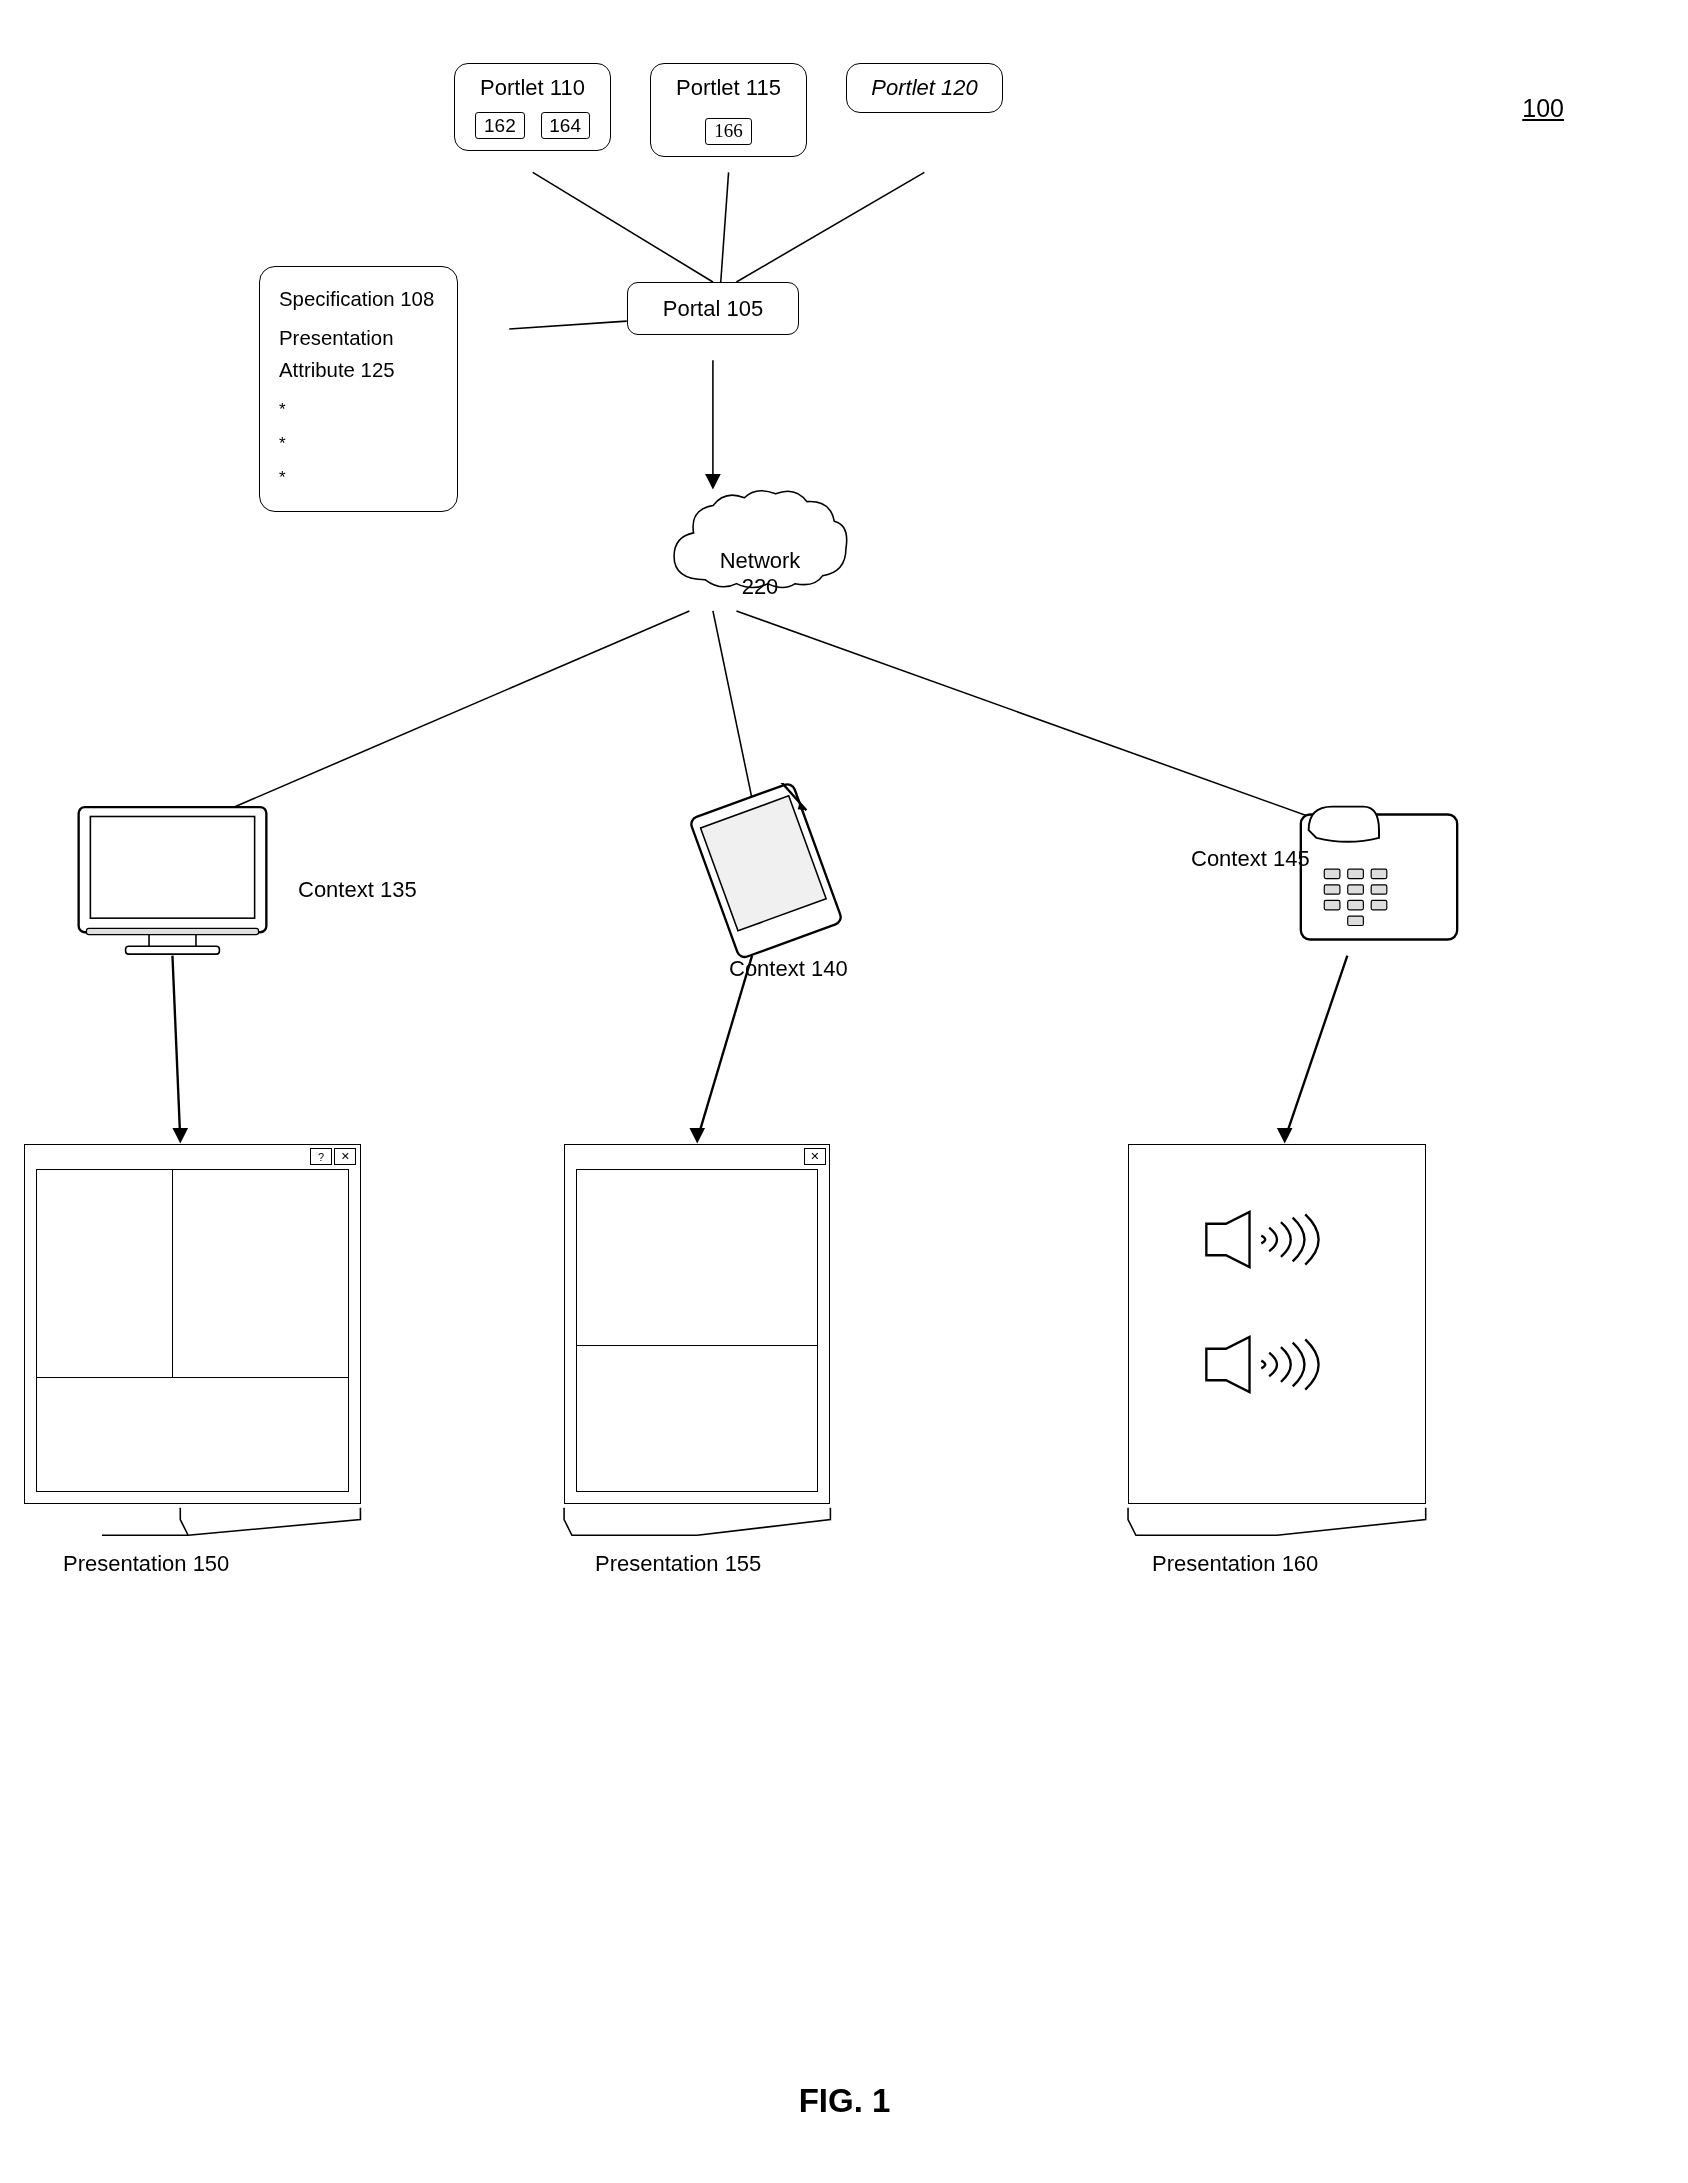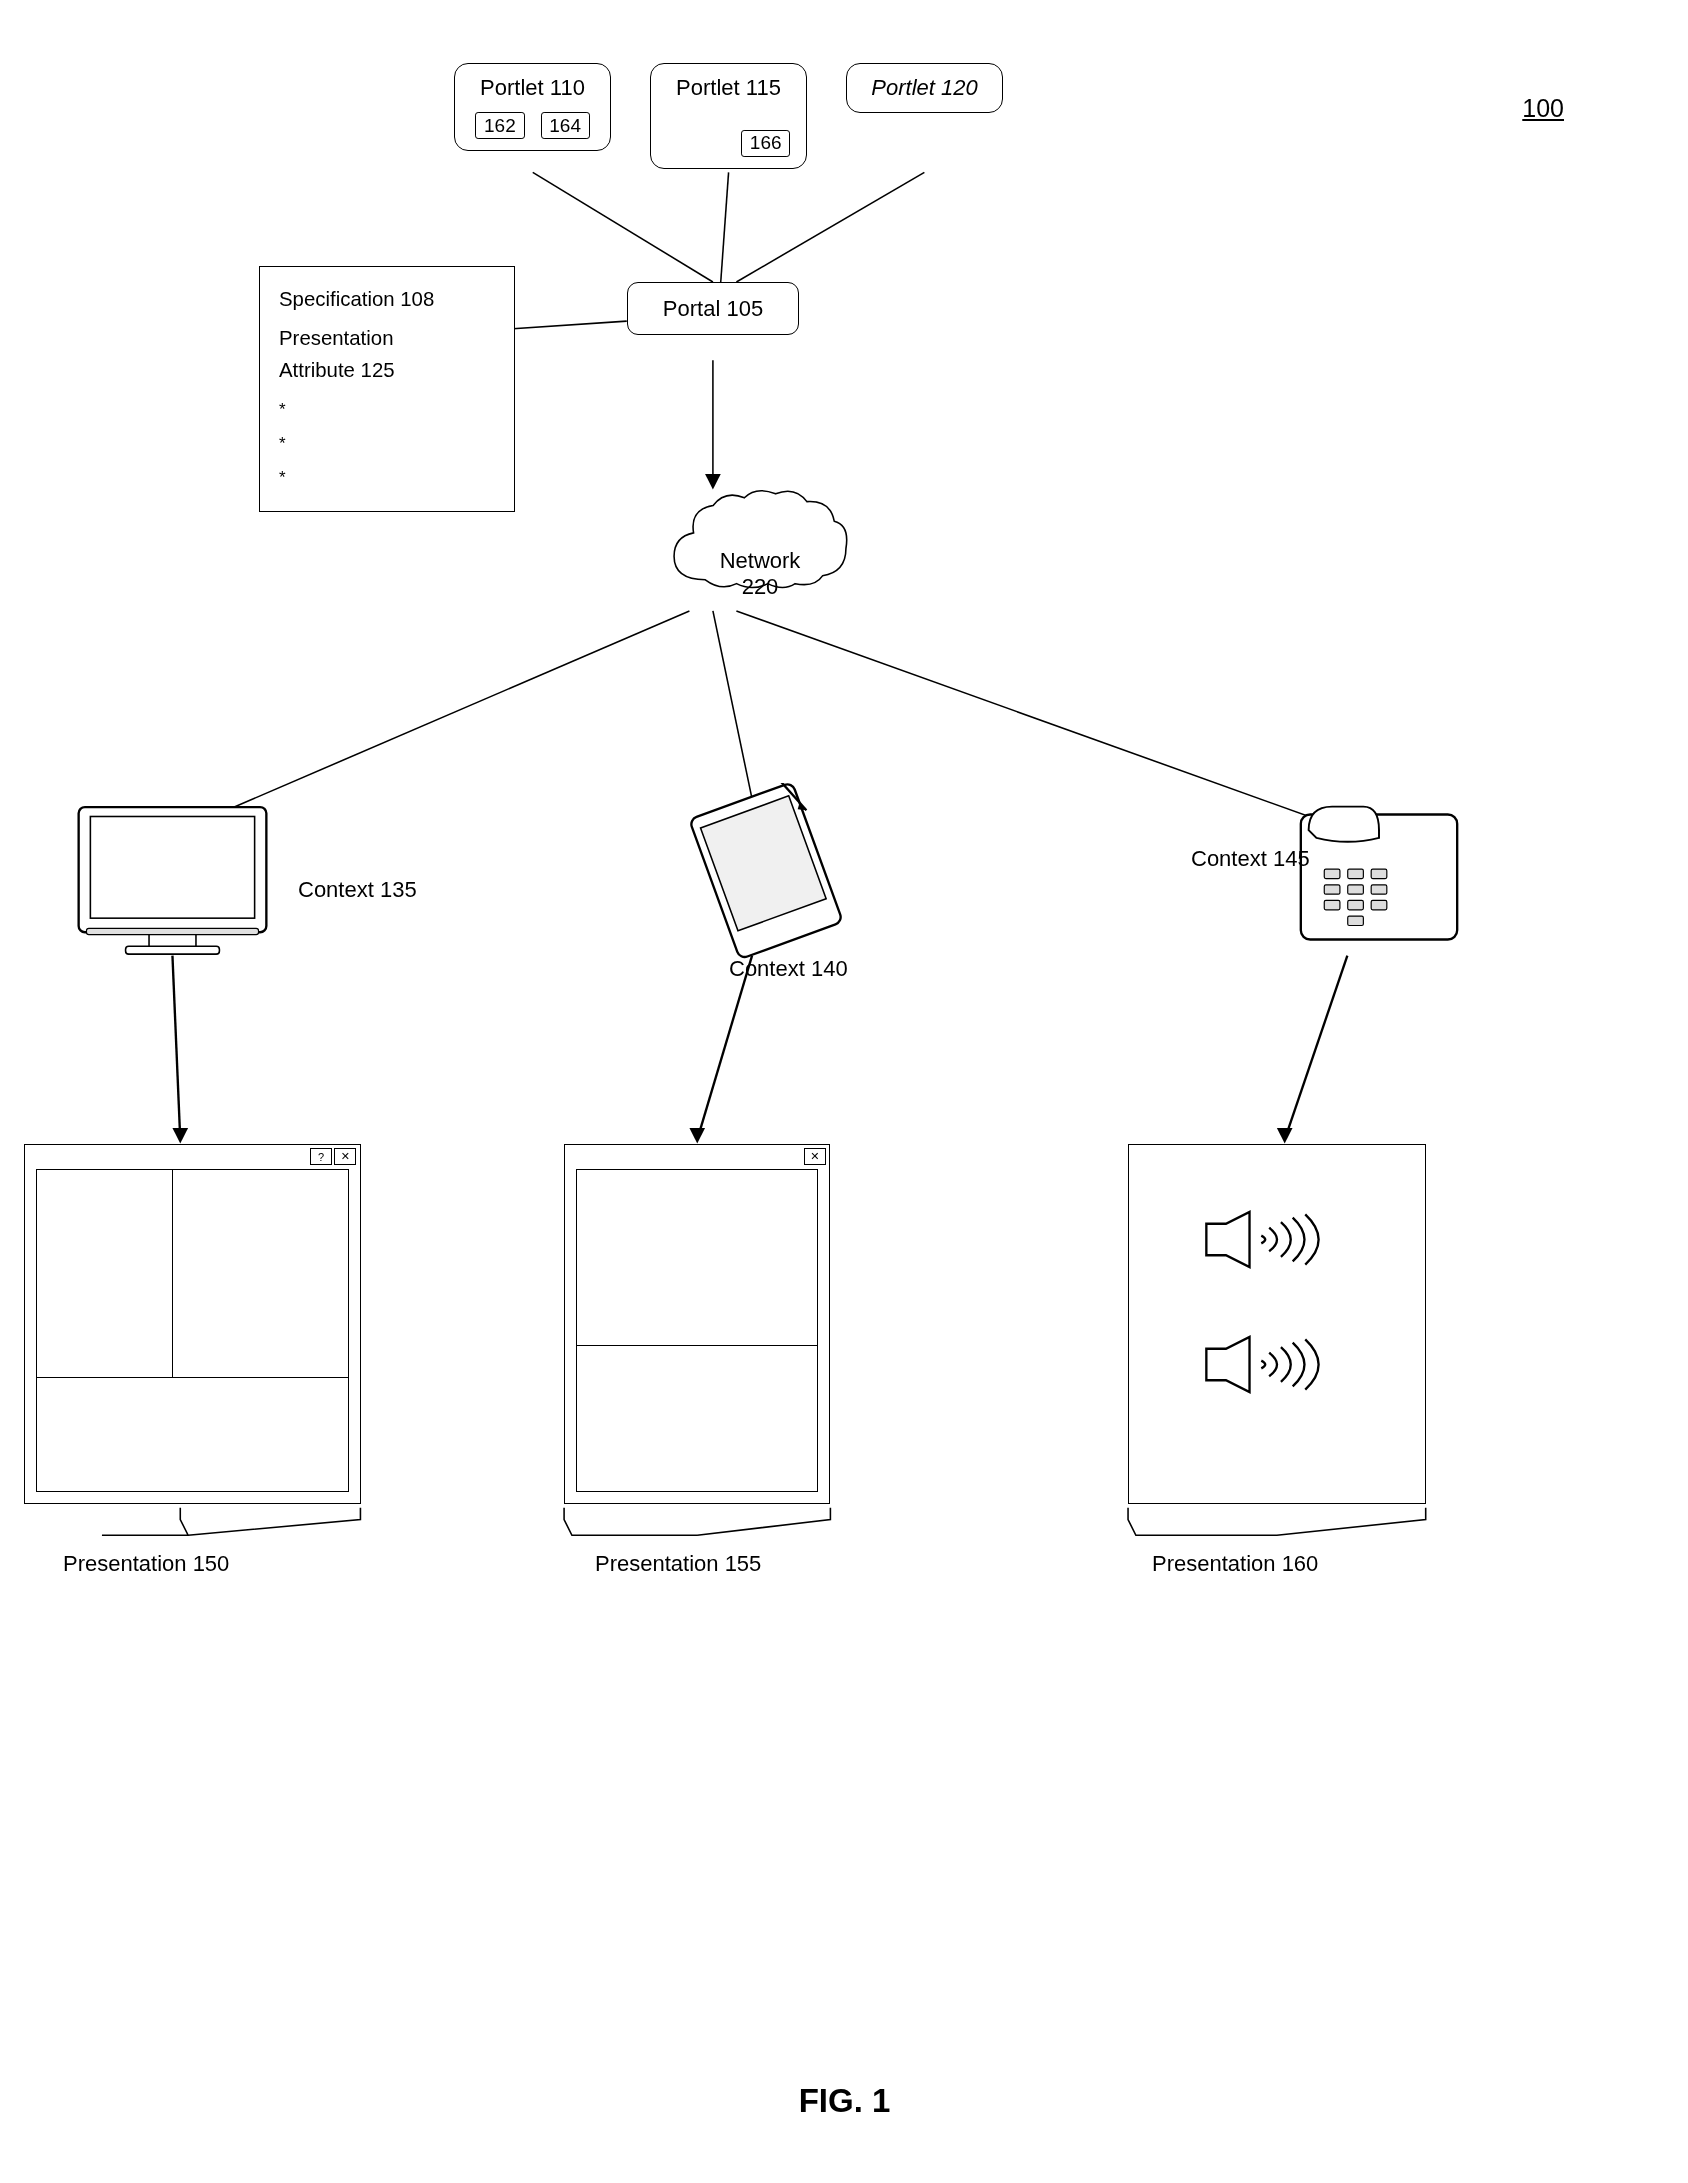--- a/index.html
+++ b/index.html
@@ -78,27 +78,27 @@
       font-size: 22px;
       top: 282px;
       left: 627px;
       width: 172px;
     }
 
     
     .spec-box {
       position: absolute;
       border: 1.6px solid #000;
-      border-radius: 0;
+      border-radius: 16px;
       padding: 15.7px 19px;
       background: #fff;
       font-size: 22px;
       top: 266px;
       left: 259px;
-      width: 256px;
+      width: 199px;
       line-height: 1.6;
     }
 
     
     .network-cloud {
       position: absolute;
       top: 486px;
       left: 658px;
       width: 204px;
       text-align: center;
@@ -235,21 +235,21 @@
   <div class="portlet-box portlet-110">
     <div>Portlet 110</div>
     <div style="display:flex; gap:16px; justify-content:center; margin-top:6.3px;">
       <div class="portlet-inner-box">162</div>
       <div class="portlet-inner-box">164</div>
     </div>
   </div>
 
   <div class="portlet-box portlet-115">
     <div>Portlet 115</div>
-    <div style="display:flex; justify-content:flex-end; margin-top:24px;">
+    <div style="display:flex; justify-content:center; margin-top:12px;font-family:Liberation Serif, serif;">
       <div class="portlet-inner-box">166</div>
     </div>
   </div>
 
   <div class="portlet-box portlet-120">
     <div>Portlet 120</div>
   </div>
 
   <div class="portal-box">
     <div>Portal 105</div>

